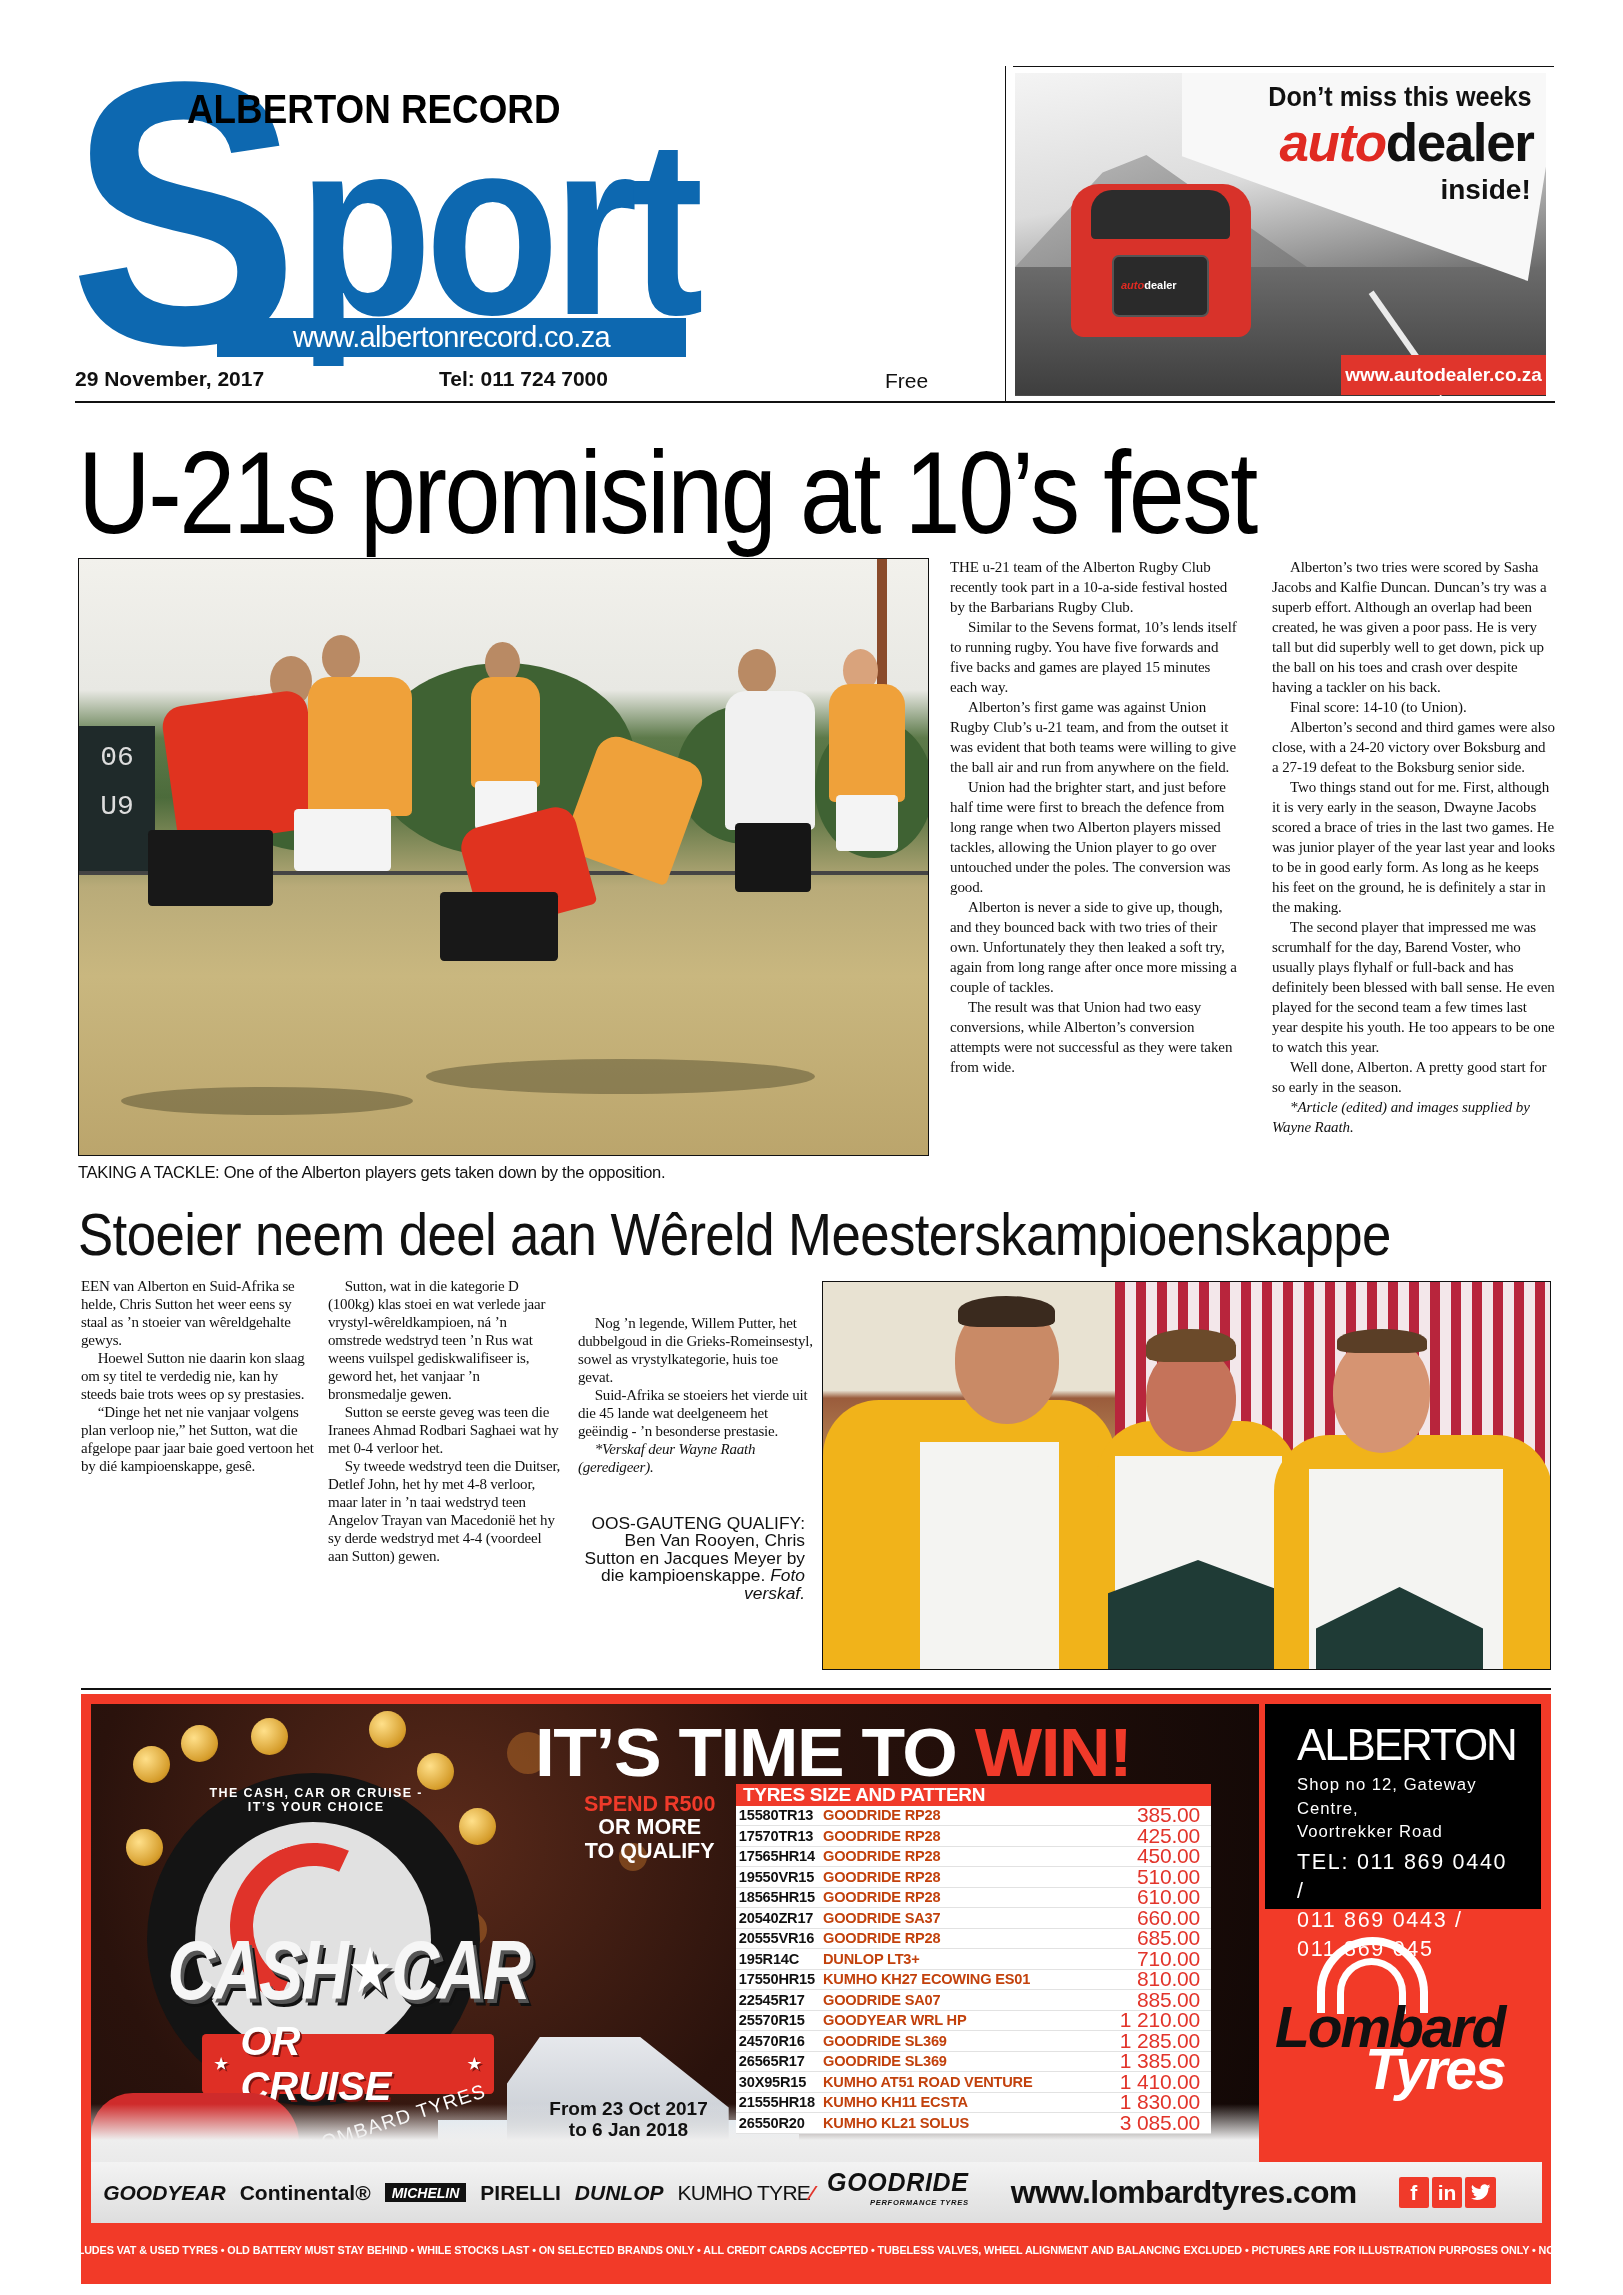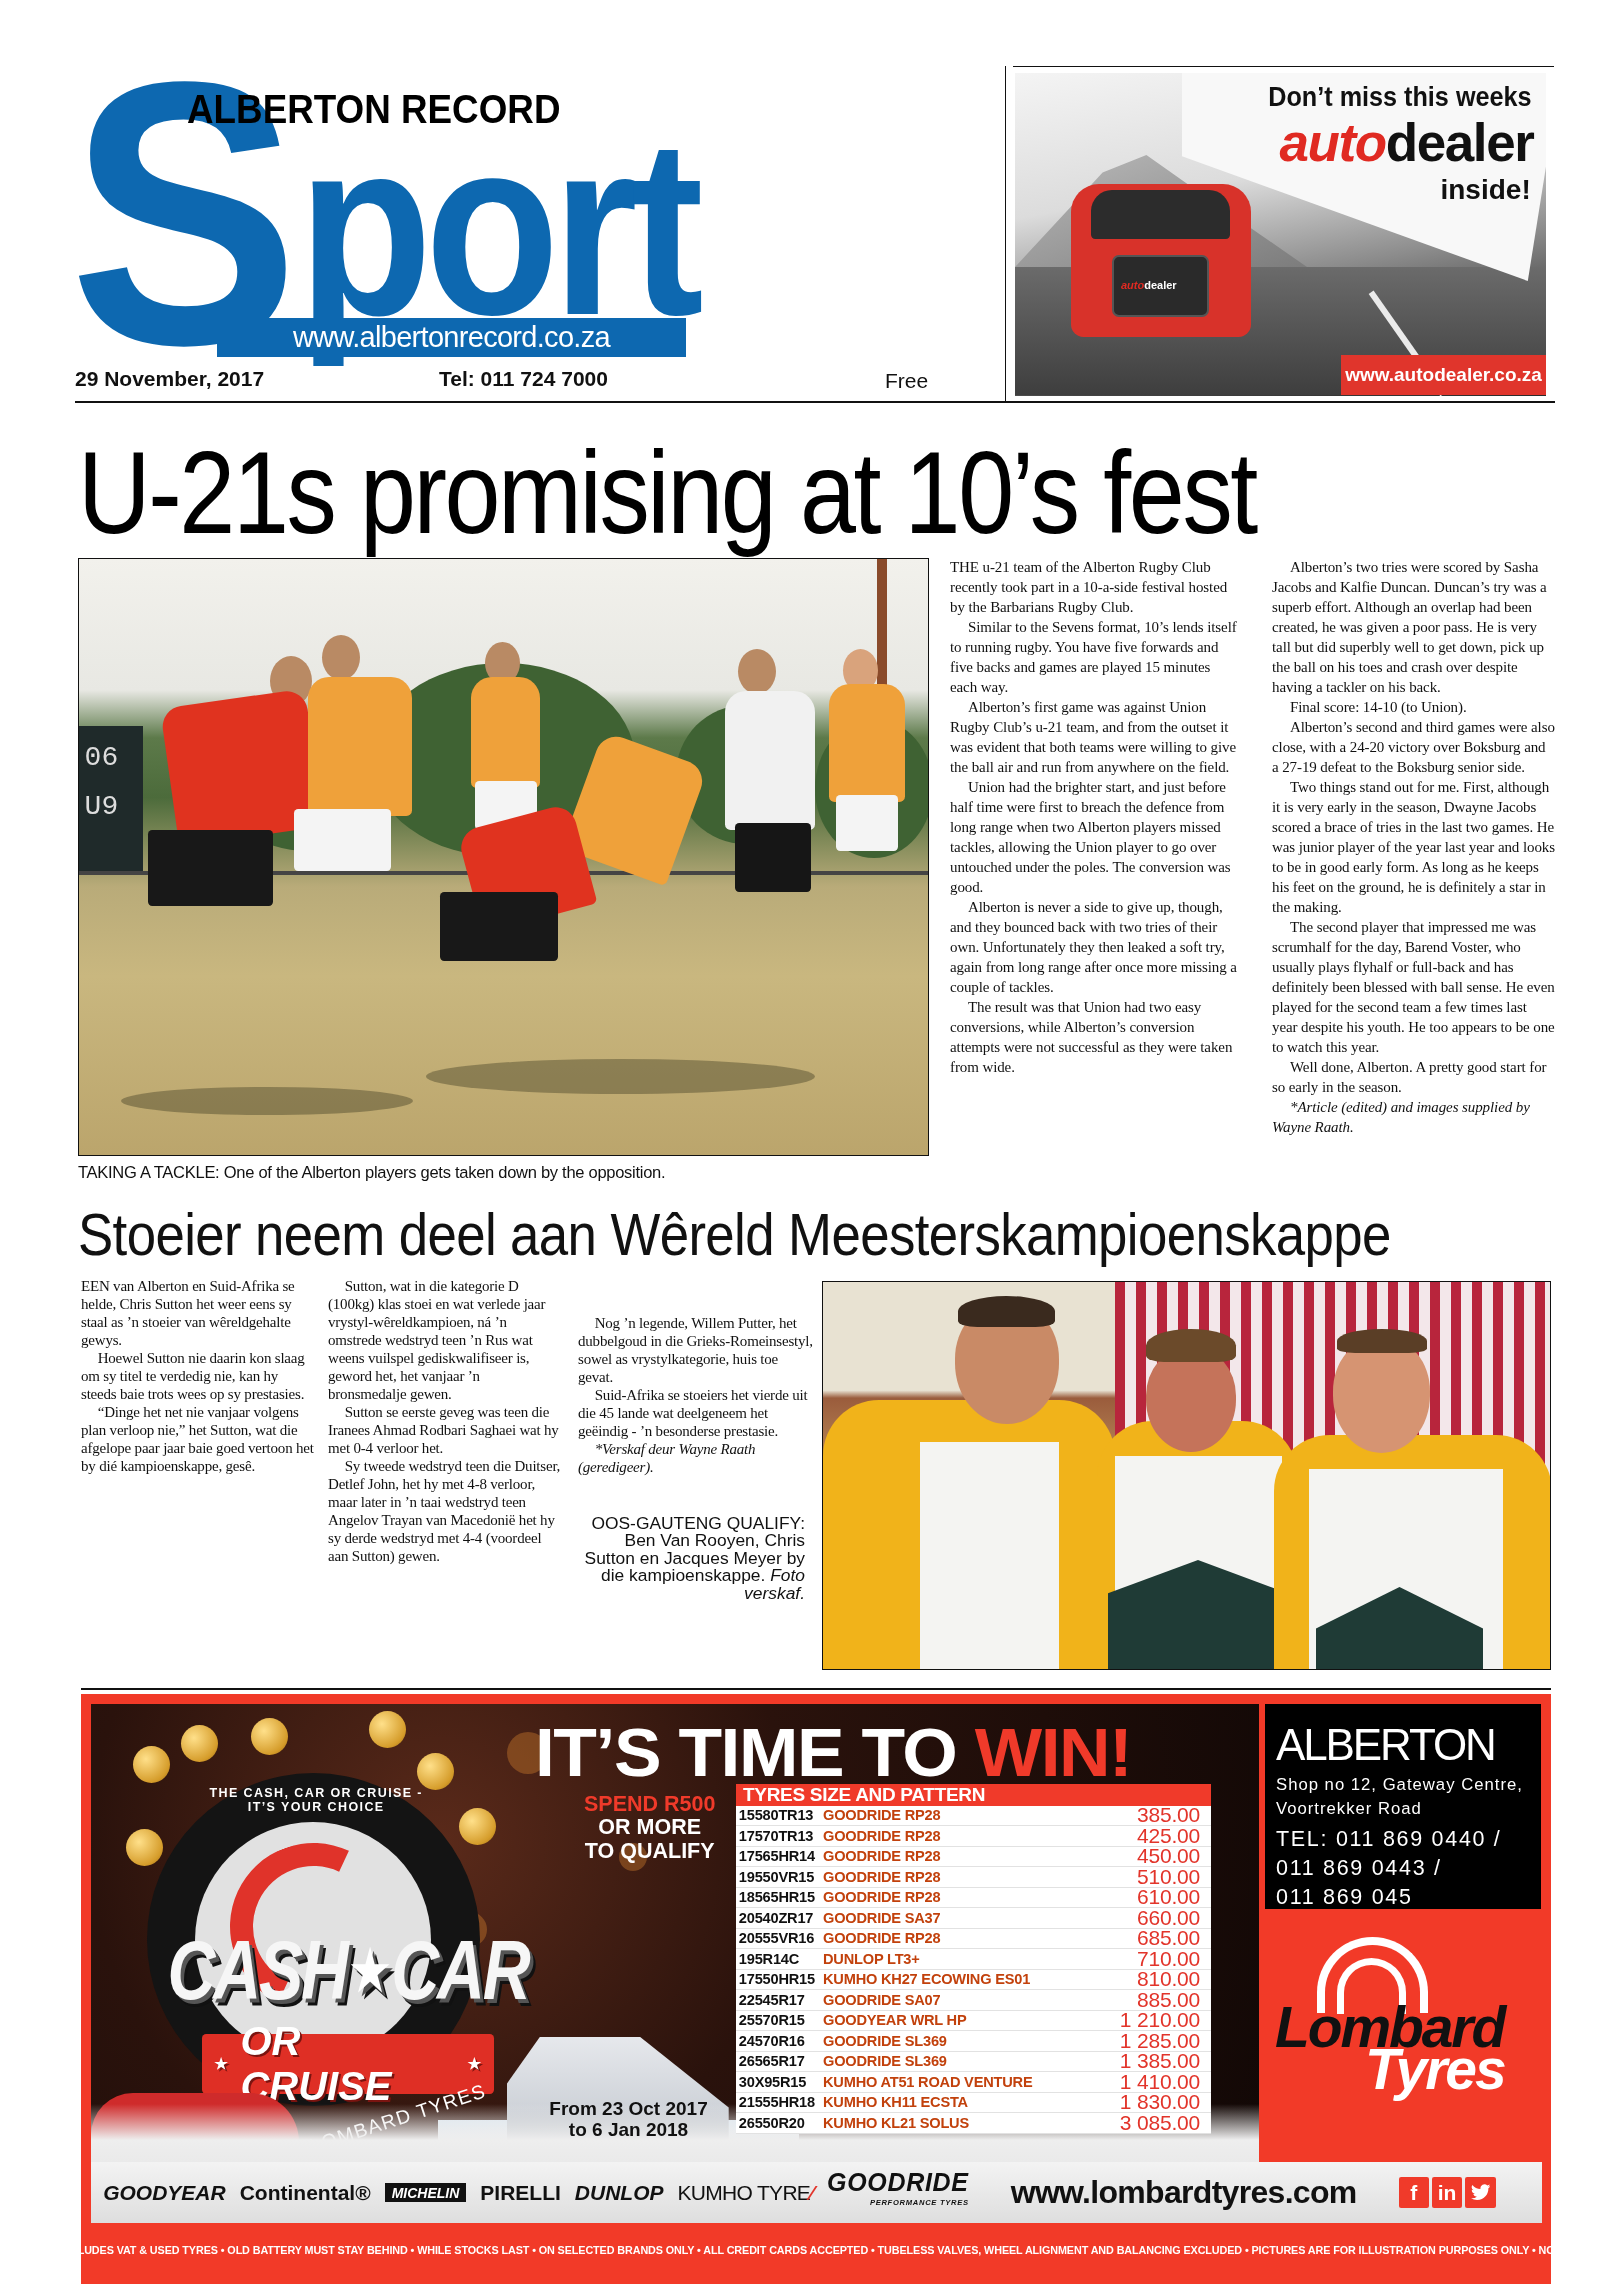--- a/index.html
+++ b/index.html
@@ -47,22 +47,22 @@
     font-family: "Liberation Sans", sans-serif; font-weight: 700; font-size: 19px; display: flex; align-items: center; justify-content: center; margin-top: 20px; }
 
   
   .headline-1 { left: 78px; top: 437px; font-family: "Liberation Sans", sans-serif; font-size: 117px; line-height: 111px;
     letter-spacing: -2.8px; transform: scaleX(0.86); transform-origin: left top; white-space: nowrap; color: #000; }
 
   
   .photo-rugby { left: 78px; top: 558px; width: 851px; height: 598px; border: 1.4px solid #111; overflow: hidden;
     background: linear-gradient(180deg, #f2f1ec 0%, #e8e8e3 22%, #5d7a4a 30%, #4c6b3b 40%, #b9ab79 55%, #c9b77f 70%, #bba56c 100%); }
   .photo-rugby .tree { position: absolute; border-radius: 50%; background: #3f6233; }
-  .photo-rugby .scoreboard { position: absolute; left: 0; top: 167px; width: 64px; height: 146px; background: #1f2a2a; color: #ddd;
-    font-family: "Liberation Mono", monospace; font-size: 28px; padding: 7px 5.6px; line-height: 49px; }
+  .photo-rugby .scoreboard { position: absolute; left: 0; top: 167px; width: 76px; height: 146px; background: #1f2a2a; color: #ddd;
+    font-family: "Liberation Mono", monospace; font-size: 28px; padding: 7px 5.6px; line-height: 49px; text-align: center; }
   .photo-rugby .fence { position: absolute; left: 0; top: 312px; width: 851px; height: 4.2px; background: #444; }
   .photo-rugby .player { position: absolute; border-radius: 21px 21px 5.6px 5.6px; }
   .photo-rugby .shorts { position: absolute; border-radius: 4.2px; }
   .photo-rugby .head { position: absolute; border-radius: 50%; background: #b98a64; }
   .photo-rugby .shadow { position: absolute; background: rgba(40,40,20,0.35); border-radius: 50%; }
   .photo-rugby .pole { position: absolute; left: 798px; top: 0; width: 9.7px; height: 229px; background: #8a4b2b; }
 
   .caption-1 { left: 78px; top: 1162px; font-family: "Liberation Sans", sans-serif; font-size: 17.4px; letter-spacing: -0.3px;
     transform: scaleX(0.95); transform-origin: left top; white-space: nowrap; }
 
@@ -157,21 +157,21 @@
   .brand-logo .sub { display: block; font-size: 7.6px; font-style: italic; letter-spacing: 0.7px; text-align: right; }
   .brand-logo.kumho { font-weight: 400; font-size: 21px; letter-spacing: -0.7px; }
   .brand-logo.kumho .tick { color: #e2342a; font-weight: 700; }
   .web-lombard { font-family: "Liberation Sans", sans-serif; font-weight: 700; font-size: 32px; letter-spacing: -0.7px; margin-left: 28px; color: #111; }
   .social { display: flex; gap: 2.8px; margin-left: 28px; }
   .social span { width: 30.5px; height: 30.5px; background: #f03a2a; color: #fff; font-family: "Liberation Sans", sans-serif; font-weight: 700;
     font-size: 21px; display: flex; align-items: center; justify-content: center; border-radius: 2.1px; }
   .disclaimer { position: absolute; left: 9.7px; top: 536px; width: 1451px; height: 40px; display: flex; align-items: center; justify-content: center;
     font-family: "Liberation Sans", sans-serif; font-weight: 700; font-size: 10.8px; color: #fff; letter-spacing: -0.1px; white-space: nowrap; text-align: center; }
 
-  .store-box { position: absolute; left: 1184px; top: 9.7px; width: 276px; height: 205px; background: #000; color: #fff; padding: 18px 11px; }
+  .store-box { position: absolute; left: 1184px; top: 9.7px; width: 276px; height: 205px; background: #000; color: #fff; padding: 18px 32px; }
   .store-name { font-family: "Liberation Sans", sans-serif; font-size: 44px; line-height: 46px; letter-spacing: -2.1px; }
   .store-addr { font-family: "Liberation Sans", sans-serif; font-size: 16.7px; line-height: 23.6px; letter-spacing: 1px; margin-top: 5.6px; }
   .store-tel { font-family: "Liberation Sans", sans-serif; font-size: 21.5px; line-height: 29px; letter-spacing: 1.7px; margin-top: 4.2px; }
   .lombard-logo { position: absolute; left: 1194px; top: 243px; width: 257px; height: 139px; }
   .lombard-logo .arcs { position: absolute; left: 42px; top: 0; width: 111px; height: 76px; border-radius: 83px 83px 0 0;
     border: 8.3px solid #fff; border-bottom: none; }
   .lombard-logo .arcs2 { position: absolute; left: 62px; top: 21px; width: 69px; height: 56px; border-radius: 56px 56px 0 0;
     border: 7px solid #fff; border-bottom: none; }
   .lombard-logo .word1 { position: absolute; left: 0; top: 62px; font-family: "Liberation Sans", sans-serif; font-weight: 700; font-style: italic;
     font-size: 57px; line-height: 56px; color: #111; letter-spacing: -2.1px; }

